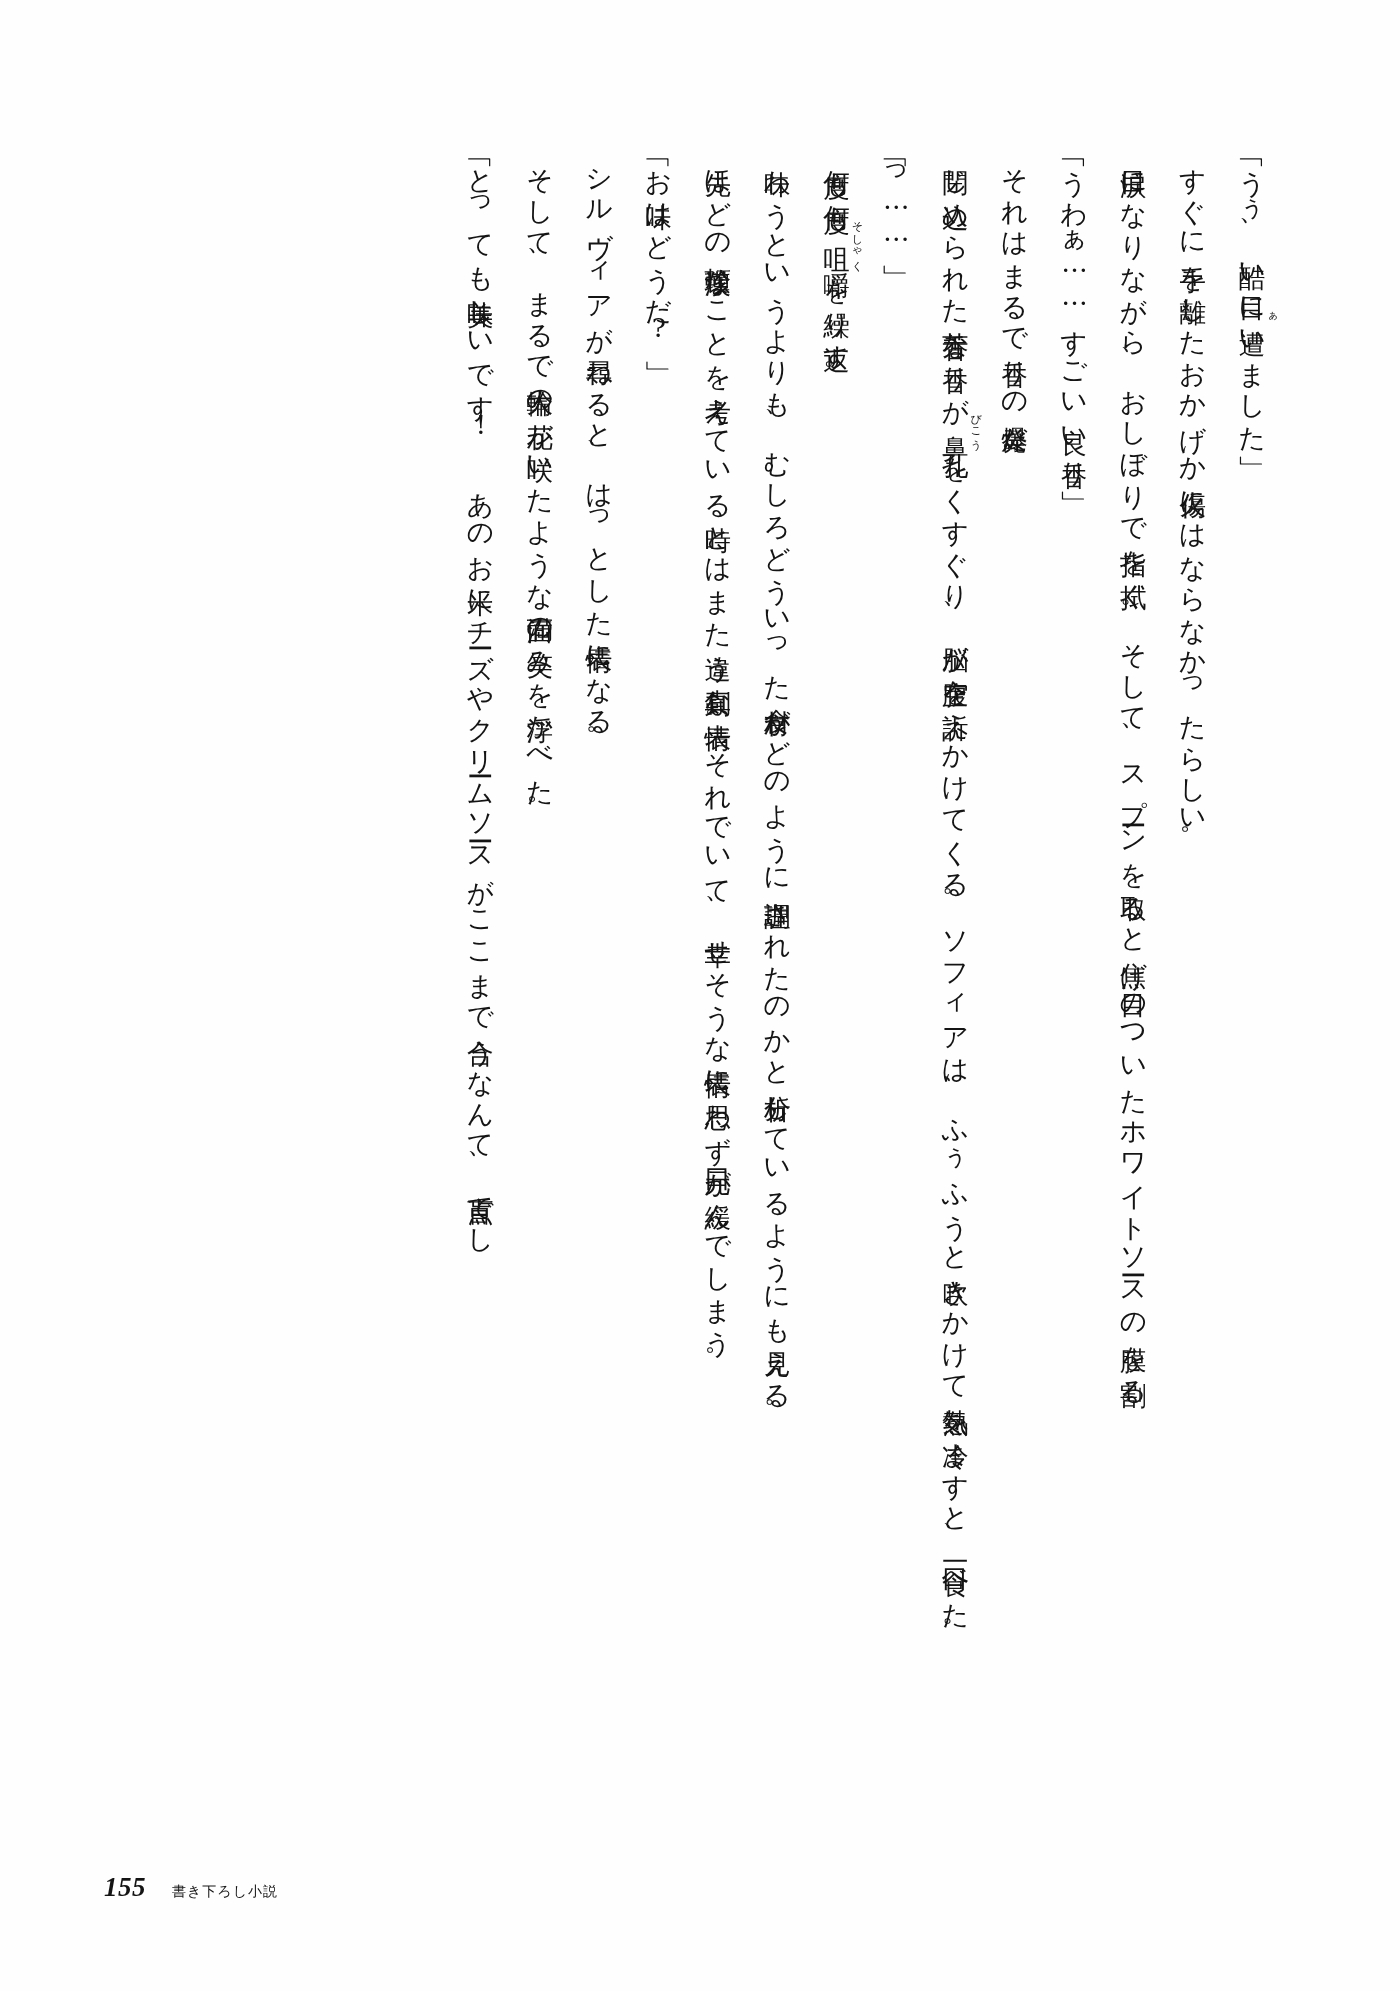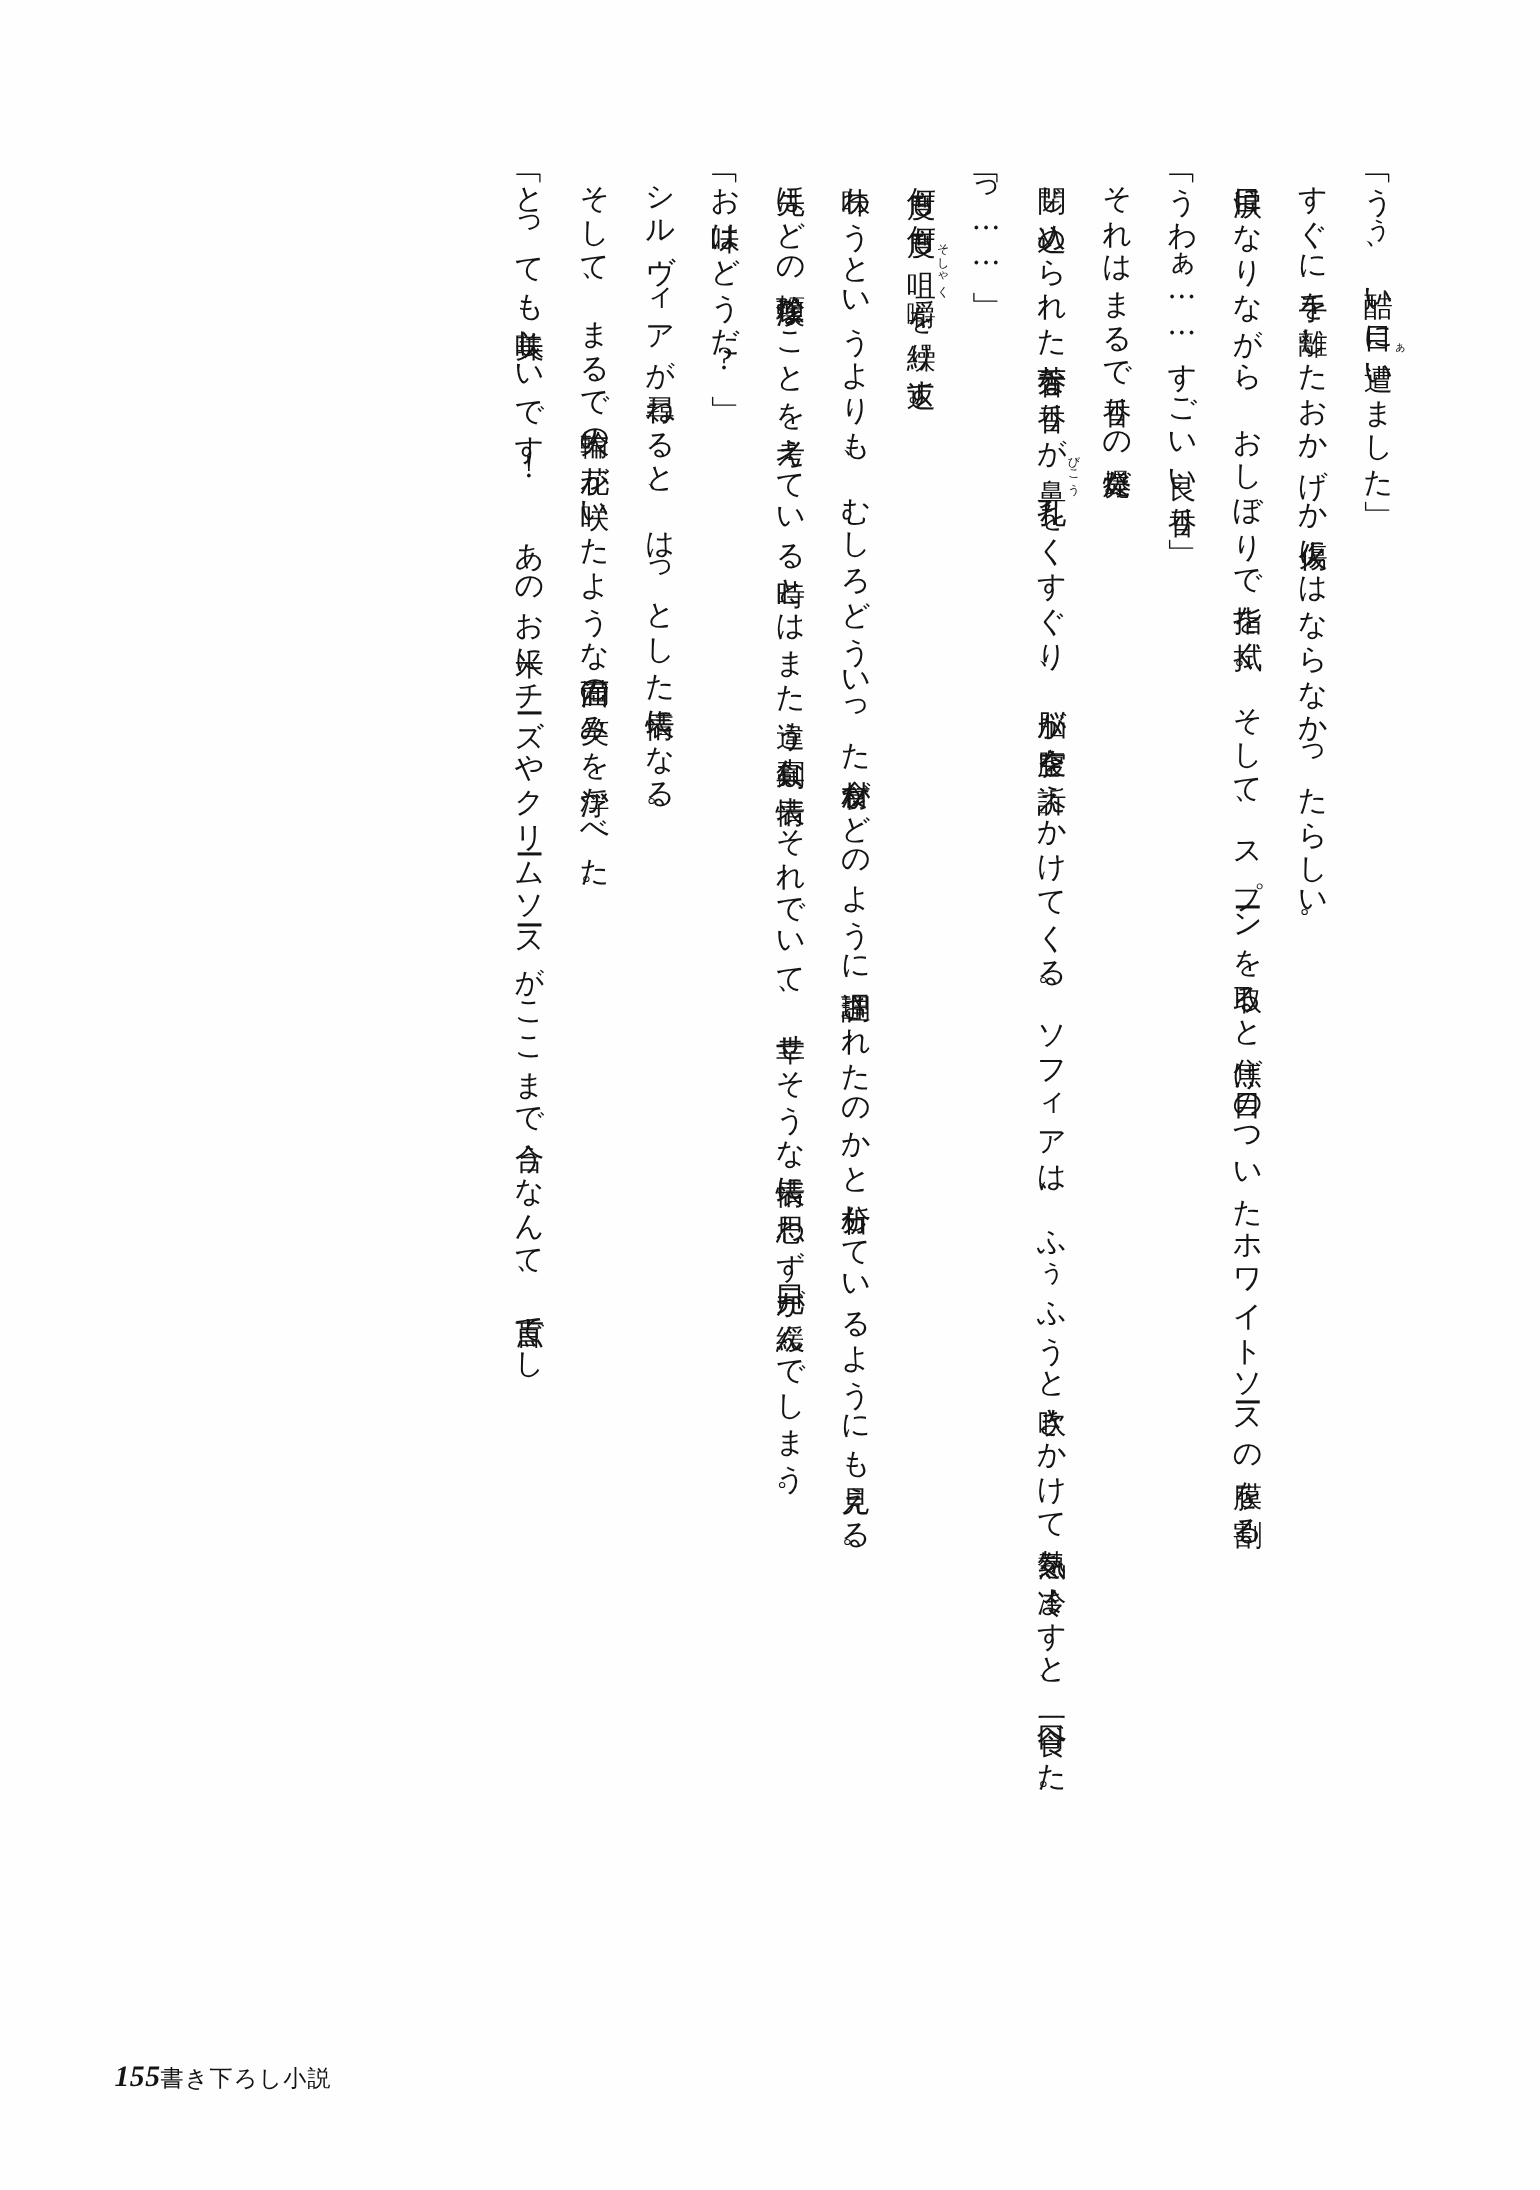--- a/index.html
+++ b/index.html
@@ -54,30 +54,31 @@
     line-height: 1;
     font-family: "DejaVu Serif", "Liberation Serif", serif;
   }
 
   .footer {
     position: absolute;
     left: 104px;
     bottom: 88px;
     display: flex;
     align-items: baseline;
+    gap: 26px;
   }
   .folio {
     font-size: 27px;
     font-style: italic;
     font-weight: bold;
     font-family: "Liberation Serif", serif;
     letter-spacing: 0.5px;
   }
   .running-title {
-    font-size: 21px;
+    font-size: 14px;
     font-family: Liberation Serif, serif;
     letter-spacing: 1px;
   }
 </style>
 </head>
 <body>
 
 <div class="page">
 
   <div class="text-block">

